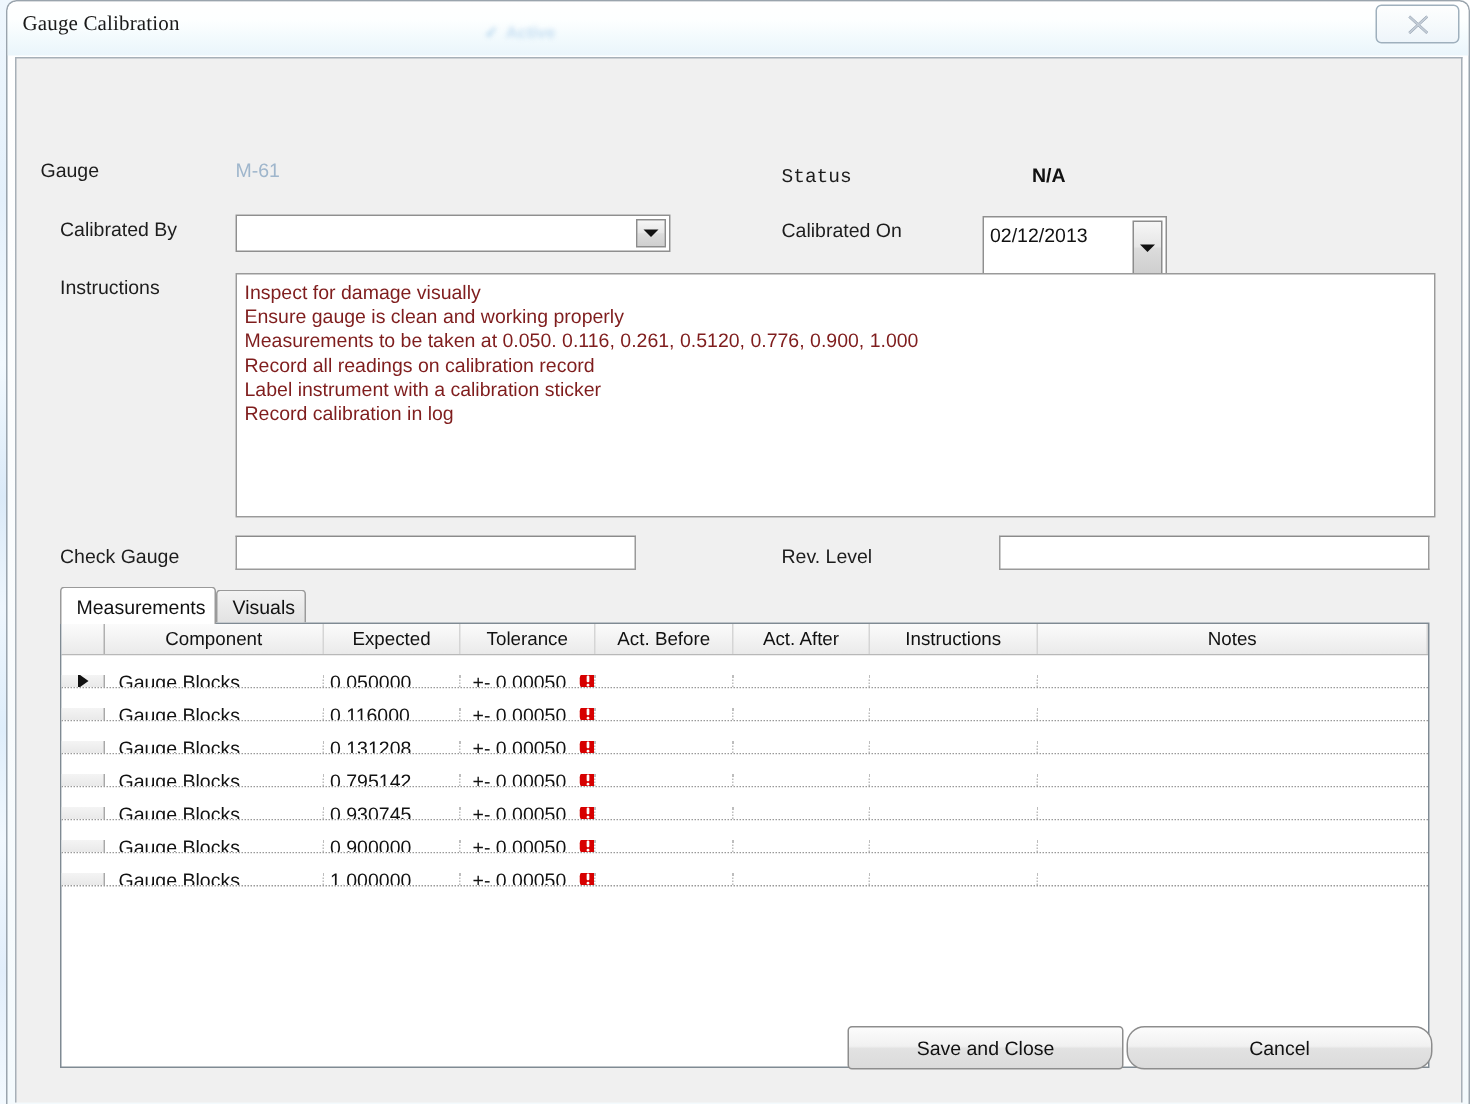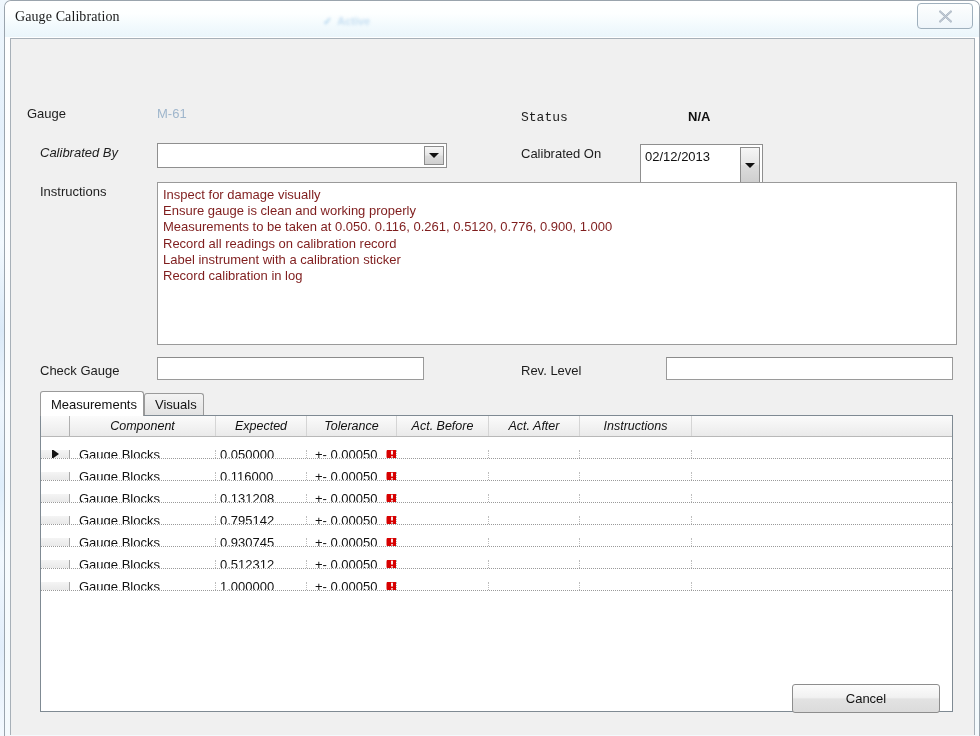--- a/index.html
+++ b/index.html
@@ -217,21 +217,20 @@
     border-bottom: 1px solid #b8b8b8;
   }
   .gh-cell {
     font-size: 12.5px;
     color: #111;
     display: flex; align-items: center; justify-content: center;
     border-right: 1px solid #d5d5d5;
     white-space: nowrap;
     overflow: hidden;
     cursor: pointer;
-    font-style: italic;
   }
   .gh-cell.rowsel { border-right: 1px solid #b0b0b0; }
 
   .grid-row {
     display: flex;
     height: 22px;
     border-bottom: 1px dotted #9a9a9a;
     background: #ffffff;
   }
   .gr-cell {
@@ -312,30 +311,30 @@
     </div>
 
     <div id="client">
 
       <div class="lbl" style="left:16px; top:67px;">Gauge</div>
       <div class="val-ro" style="left:146px; top:67px; color:#9fb6cc;">M-61</div>
 
       <div class="lbl" style="left:510px; top:71px;font-family:Liberation Mono, monospace;">Status</div>
       <div class="val-ro" style="left:644px; top:70px; font-weight:bold; color:#111;margin-left:33px;">N/A</div>
 
-      <div class="lbl" style="left:29px; top:106px;font-style:italic;">Calibrated By</div>
+      <div class="lbl" style="left:29px; top:106px;">Calibrated By</div>
       <div class="combo" style="left:146px; top:104px; width:290px; height:25px;">
         <div class="combo-text"></div>
         <div class="combo-btn">
           <span class="arrow-down"></span>
         </div>
       </div>
 
       <div class="lbl" style="left:510px; top:107px;">Calibrated On</div>
-      <div class="combo" style="left:629px; top:105px; width:123px; height:42px;padding-left:20px;">
+      <div class="combo" style="left:644px; top:105px; width:123px; height:42px;padding-left:20px;">
         <div class="combo-text" style="top:4px;">02/12/2013</div>
         <div class="combo-btn">
           <span class="arrow-down"></span>
         </div>
       </div>
 
       <div class="lbl" style="left:29px; top:145px;">Instructions</div>
       <div id="instructions-box">
         <div id="instructions-text">Inspect for damage visually
 Ensure gauge is clean and working properly
@@ -362,20 +361,21 @@
 
       <div id="grid">
         <div class="grid-header">
           <div class="gh-cell rowsel" style="width:29px;"></div>
           <div class="gh-cell" style="width:146px;">Component</div>
           <div class="gh-cell" style="width:91px;">Expected</div>
           <div class="gh-cell" style="width:90px;">Tolerance</div>
           <div class="gh-cell" style="width:92px;">Act. Before</div>
           <div class="gh-cell" style="width:91px;">Act. After</div>
           <div class="gh-cell" style="width:112px;">Instructions</div>
+          <div class="gh-cell" style="flex:1 1 auto;">Notes</div>
         </div>
         <div id="grid-body">
             <div class="grid-row">
               <div class="gr-cell rowsel" style="width: 29px;">
                 <span class="rowmarker"></span>
               </div>
               <div class="gr-cell c-component" style="width: 146px;">
                 <span>Gauge Blocks</span>
               </div>
               <div class="gr-cell c-expected" style="width: 91px;">
@@ -527,21 +527,21 @@
               <div class="gr-cell c-notes" style="flex: 1 1 auto; border-right: none;">
                 <span></span>
               </div>
             </div>
             <div class="grid-row">
               <div class="gr-cell rowsel" style="width: 29px;"></div>
               <div class="gr-cell c-component" style="width: 146px;">
                 <span>Gauge Blocks</span>
               </div>
               <div class="gr-cell c-expected" style="width: 91px;">
-                <span>0.512312</span>
+                <span>0.900000</span>
               </div>
               <div class="gr-cell c-tolerance" style="width: 90px;">
                 <span>+- 0.00050</span>
                 <span class="err-icon">
                   <svg width="12" height="12" viewBox="0 0 12 12">
                     <rect x="0.5" y="0.5" width="11" height="11" rx="3.6" ry="3.6" fill="#d70000"></rect>
                     <rect x="5.1" y="2.4" width="1.8" height="4.4" rx="0.8" fill="#ffffff"></rect>
                     <rect x="5.1" y="7.9" width="1.8" height="1.8" rx="0.8" fill="#ffffff"></rect>
                   </svg>
                 </span>
@@ -586,19 +586,22 @@
               <div class="gr-cell c-instructions" style="width: 112px;">
                 <span></span>
               </div>
               <div class="gr-cell c-notes" style="flex: 1 1 auto; border-right: none;">
                 <span></span>
               </div>
             </div>
           </div>
       </div>
 
-      <div class="btn" style="left:781px; top:645px; width:148px;">
+      <div class="btn" style="left:554px; top:645px; width:184px;">
+        <span>Save and Close</span>
+      </div>
+      <div class="btn" style="left:740px; top:645px; width:204px;border-radius:12px;">
         <span>Cancel</span>
       </div>
 
     </div>
   </div>
 </div>
 
 </body></html>

